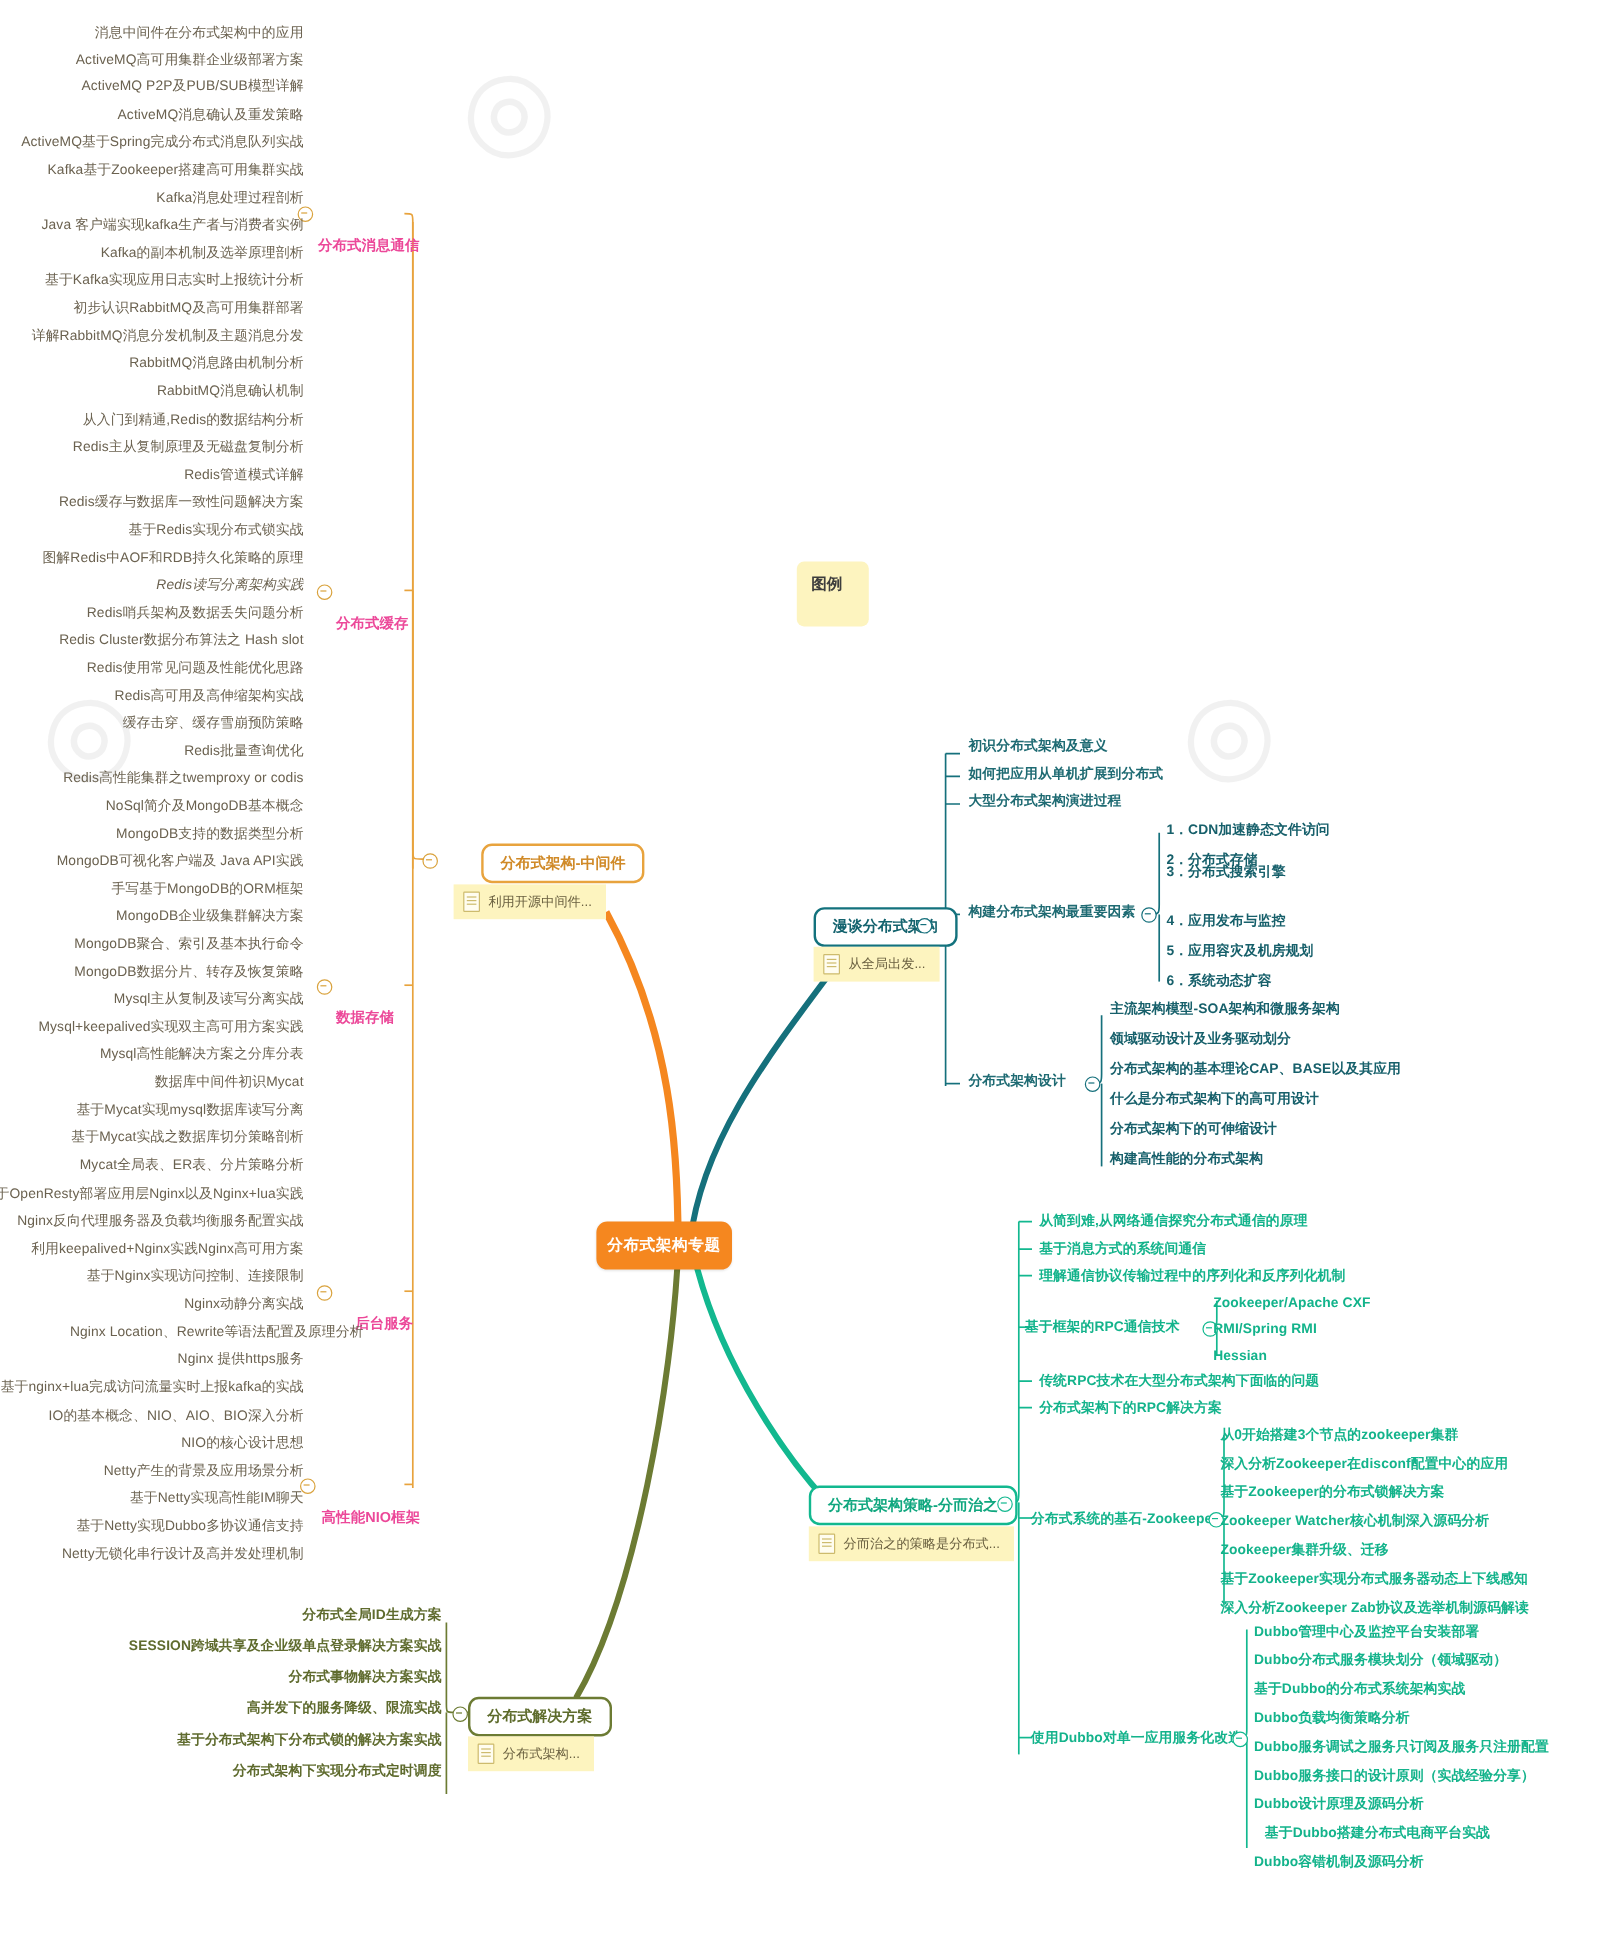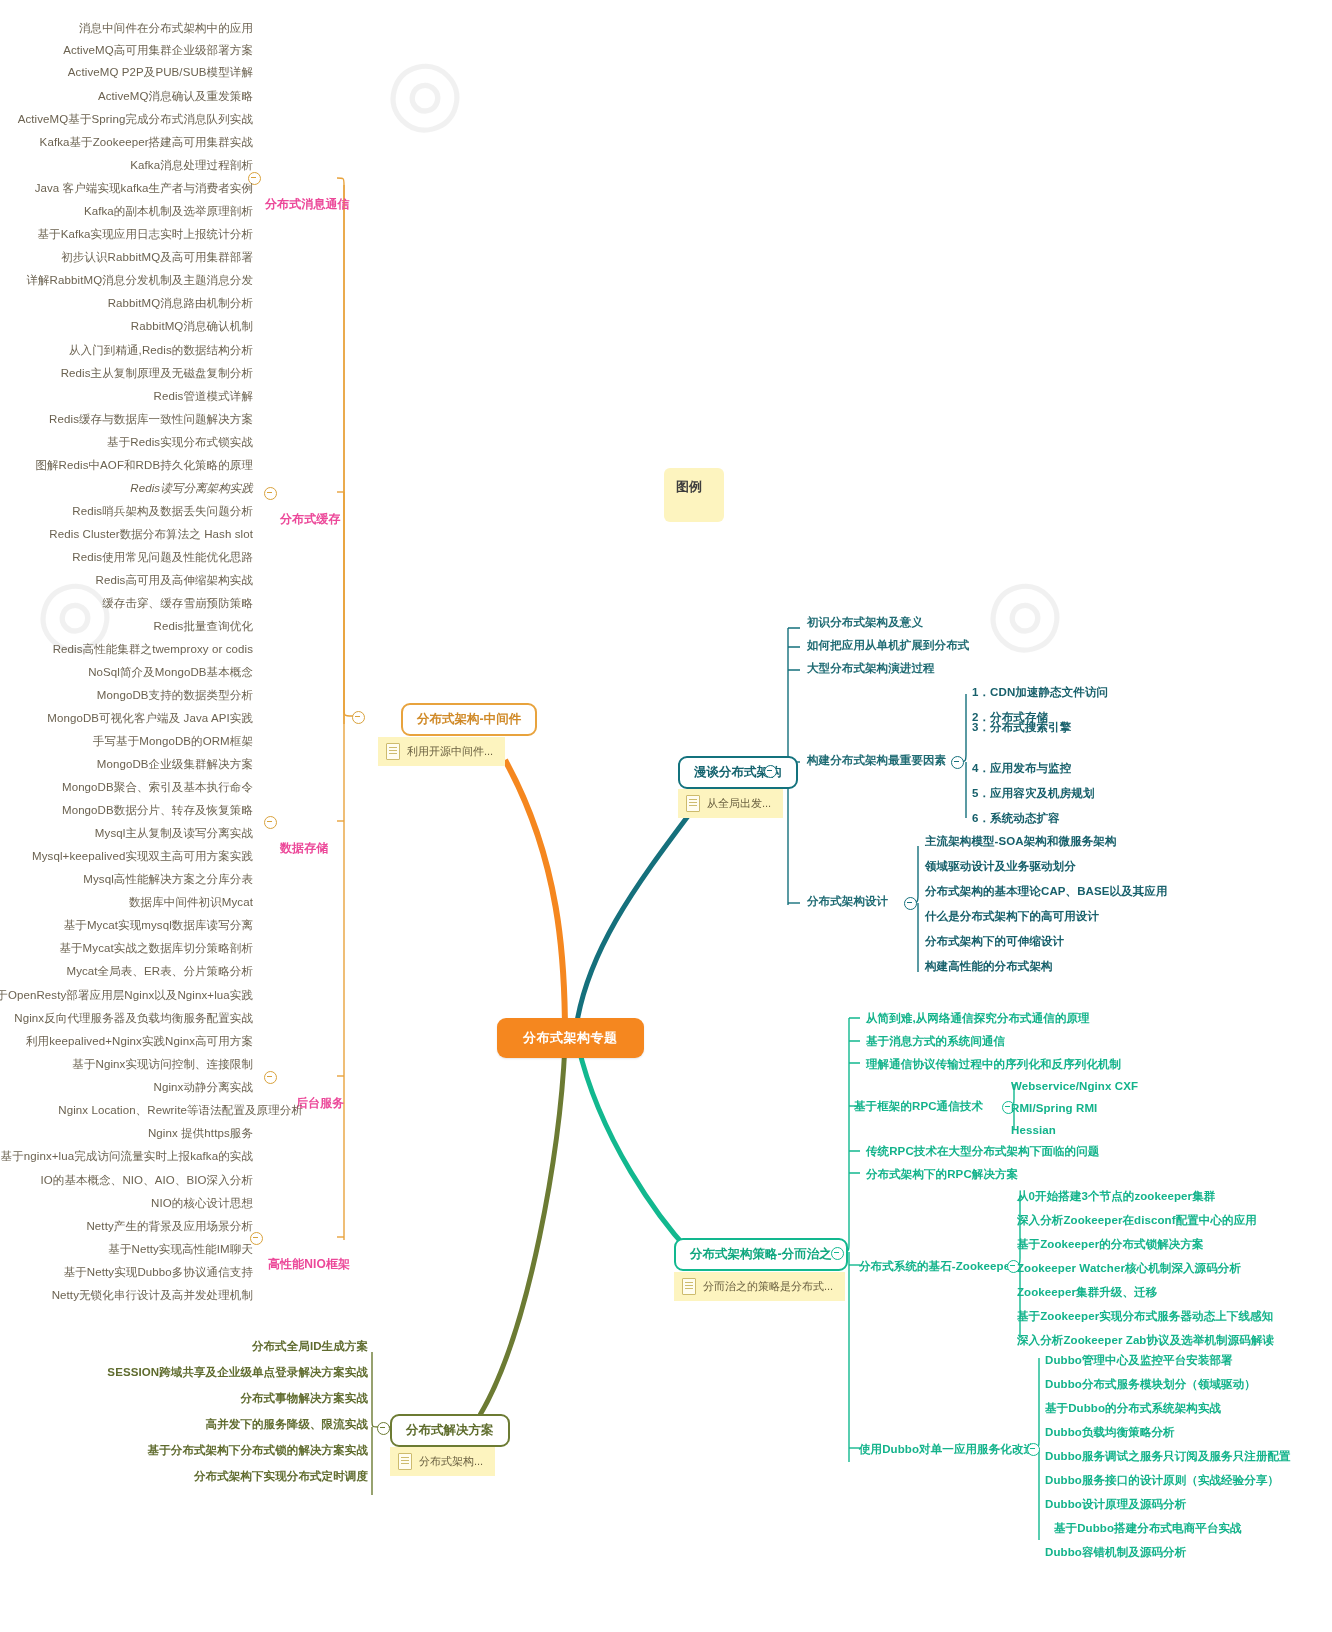--- a/index.html
+++ b/index.html
@@ -39,21 +39,21 @@
   .c-green{color:#13b38b;font-weight:bold;}
 
   
   .root{
     position:absolute;
     background:#f5871f;
     color:#ffffff;
     font-weight:bold;
     font-size:13px;
     border-radius:9px;
-    padding:11px 26px;
+    padding:11px 9px;
     text-align:center;
     box-shadow:0 1px 2px rgba(0,0,0,.10);
     letter-spacing:.5px;
   }
 
   
   .pill{
     position:absolute;
     border-radius:9px;
     border:2px solid #e8a33d;
@@ -316,21 +316,21 @@
     <span class="doc"></span>
     <span>分而治之的策略是分布式...</span>
   </div>
 
   <div class="node leaf c-green" style="left:862px;top:1010px;">从简到难,从网络通信探究分布式通信的原理</div>
   <div class="node leaf c-green" style="left:862px;top:1033px;">基于消息方式的系统间通信</div>
   <div class="node leaf c-green" style="left:862px;top:1056px;">理解通信协议传输过程中的序列化和反序列化机制</div>
 
   <div class="node leaf c-green" style="left:850px;top:1098px;">基于框架的RPC通信技术</div>
   <div class="tog green" style="left:1002px;top:1101px;"></div>
-  <div class="node leaf c-green" style="left:1007px;top:1078px;">Webservice/Nginx CXF</div>
+  <div class="node leaf c-green" style="left:1007px;top:1078px;">Zookeeper/Apache CXF</div>
   <div class="node leaf c-green" style="left:1007px;top:1100px;">RMI/Spring RMI</div>
   <div class="node leaf c-green" style="left:1007px;top:1122px;">Hessian</div>
 
   <div class="node leaf c-green" style="left:862px;top:1143px;">传统RPC技术在大型分布式架构下面临的问题</div>
   <div class="node leaf c-green" style="left:862px;top:1166px;">分布式架构下的RPC解决方案</div>
 
   <div class="node leaf c-green" style="left:855px;top:1258px;">分布式系统的基石-Zookeeper</div>
   <div class="tog green" style="left:1007px;top:1260px;"></div>
   <div class="node leaf c-green" style="left:1013px;top:1188px;">从0开始搭建3个节点的zookeeper集群</div>
   <div class="node leaf c-green" style="left:1013px;top:1212px;">深入分析Zookeeper在disconf配置中心的应用</div>

